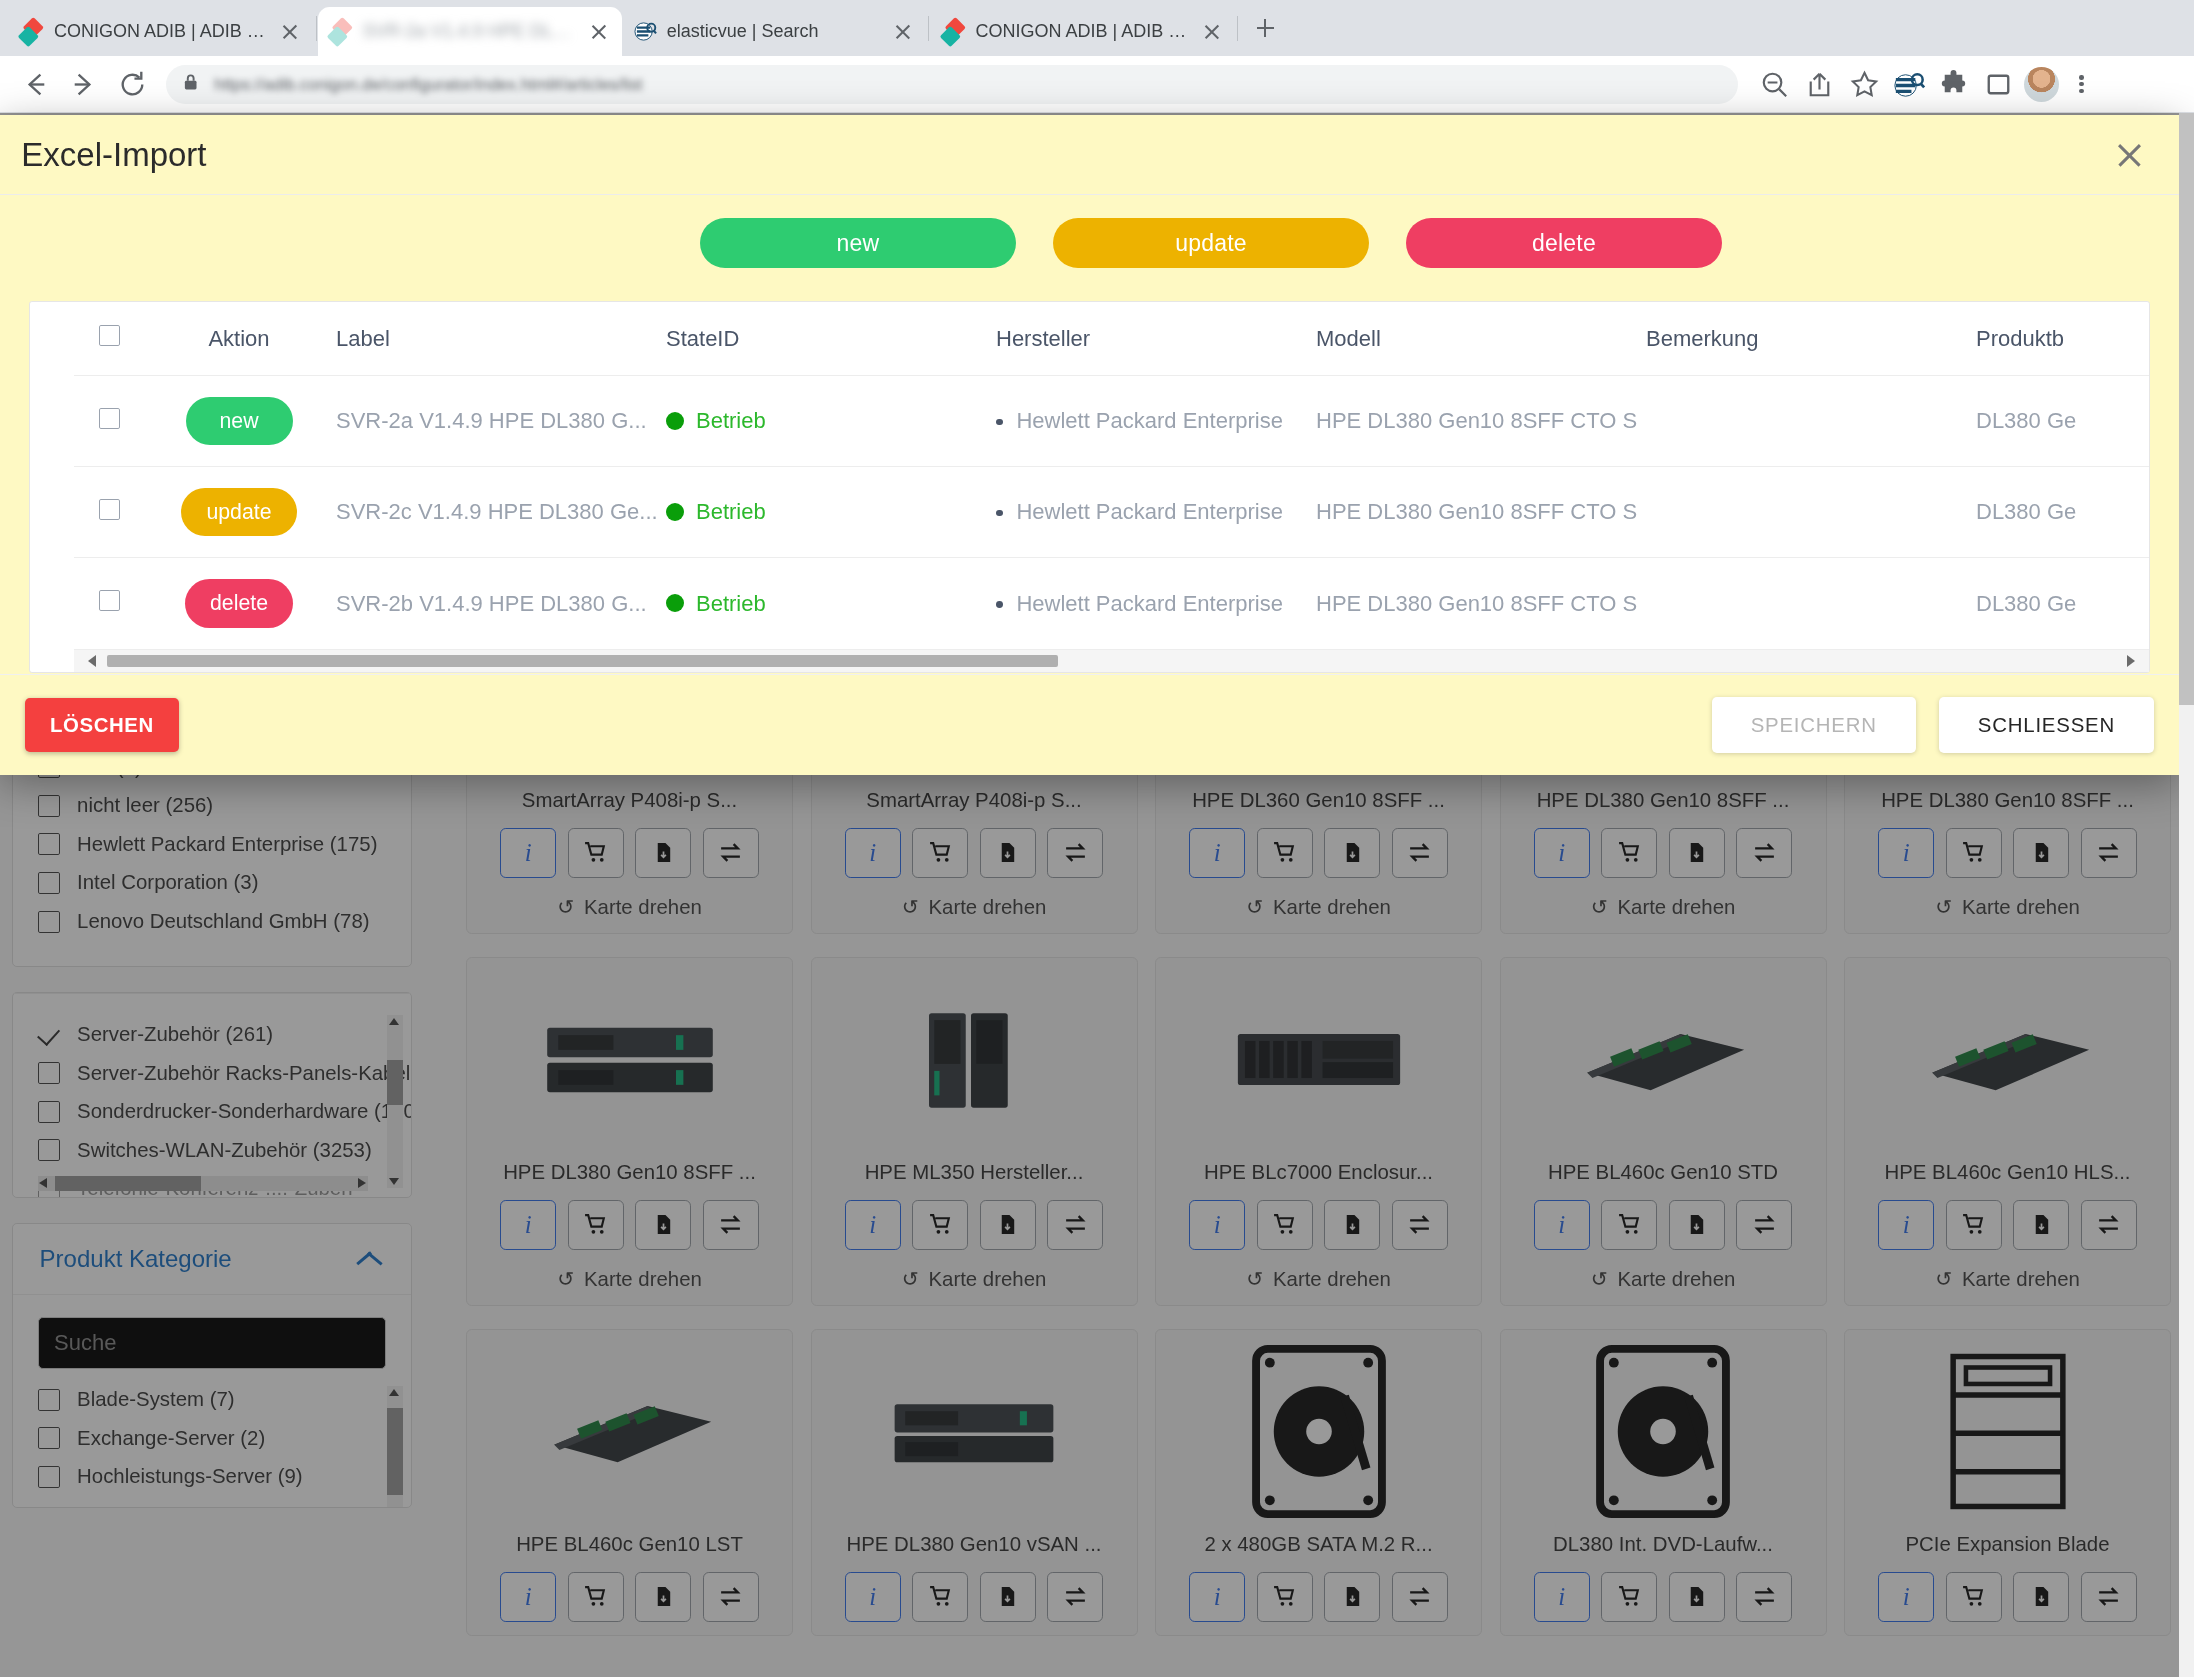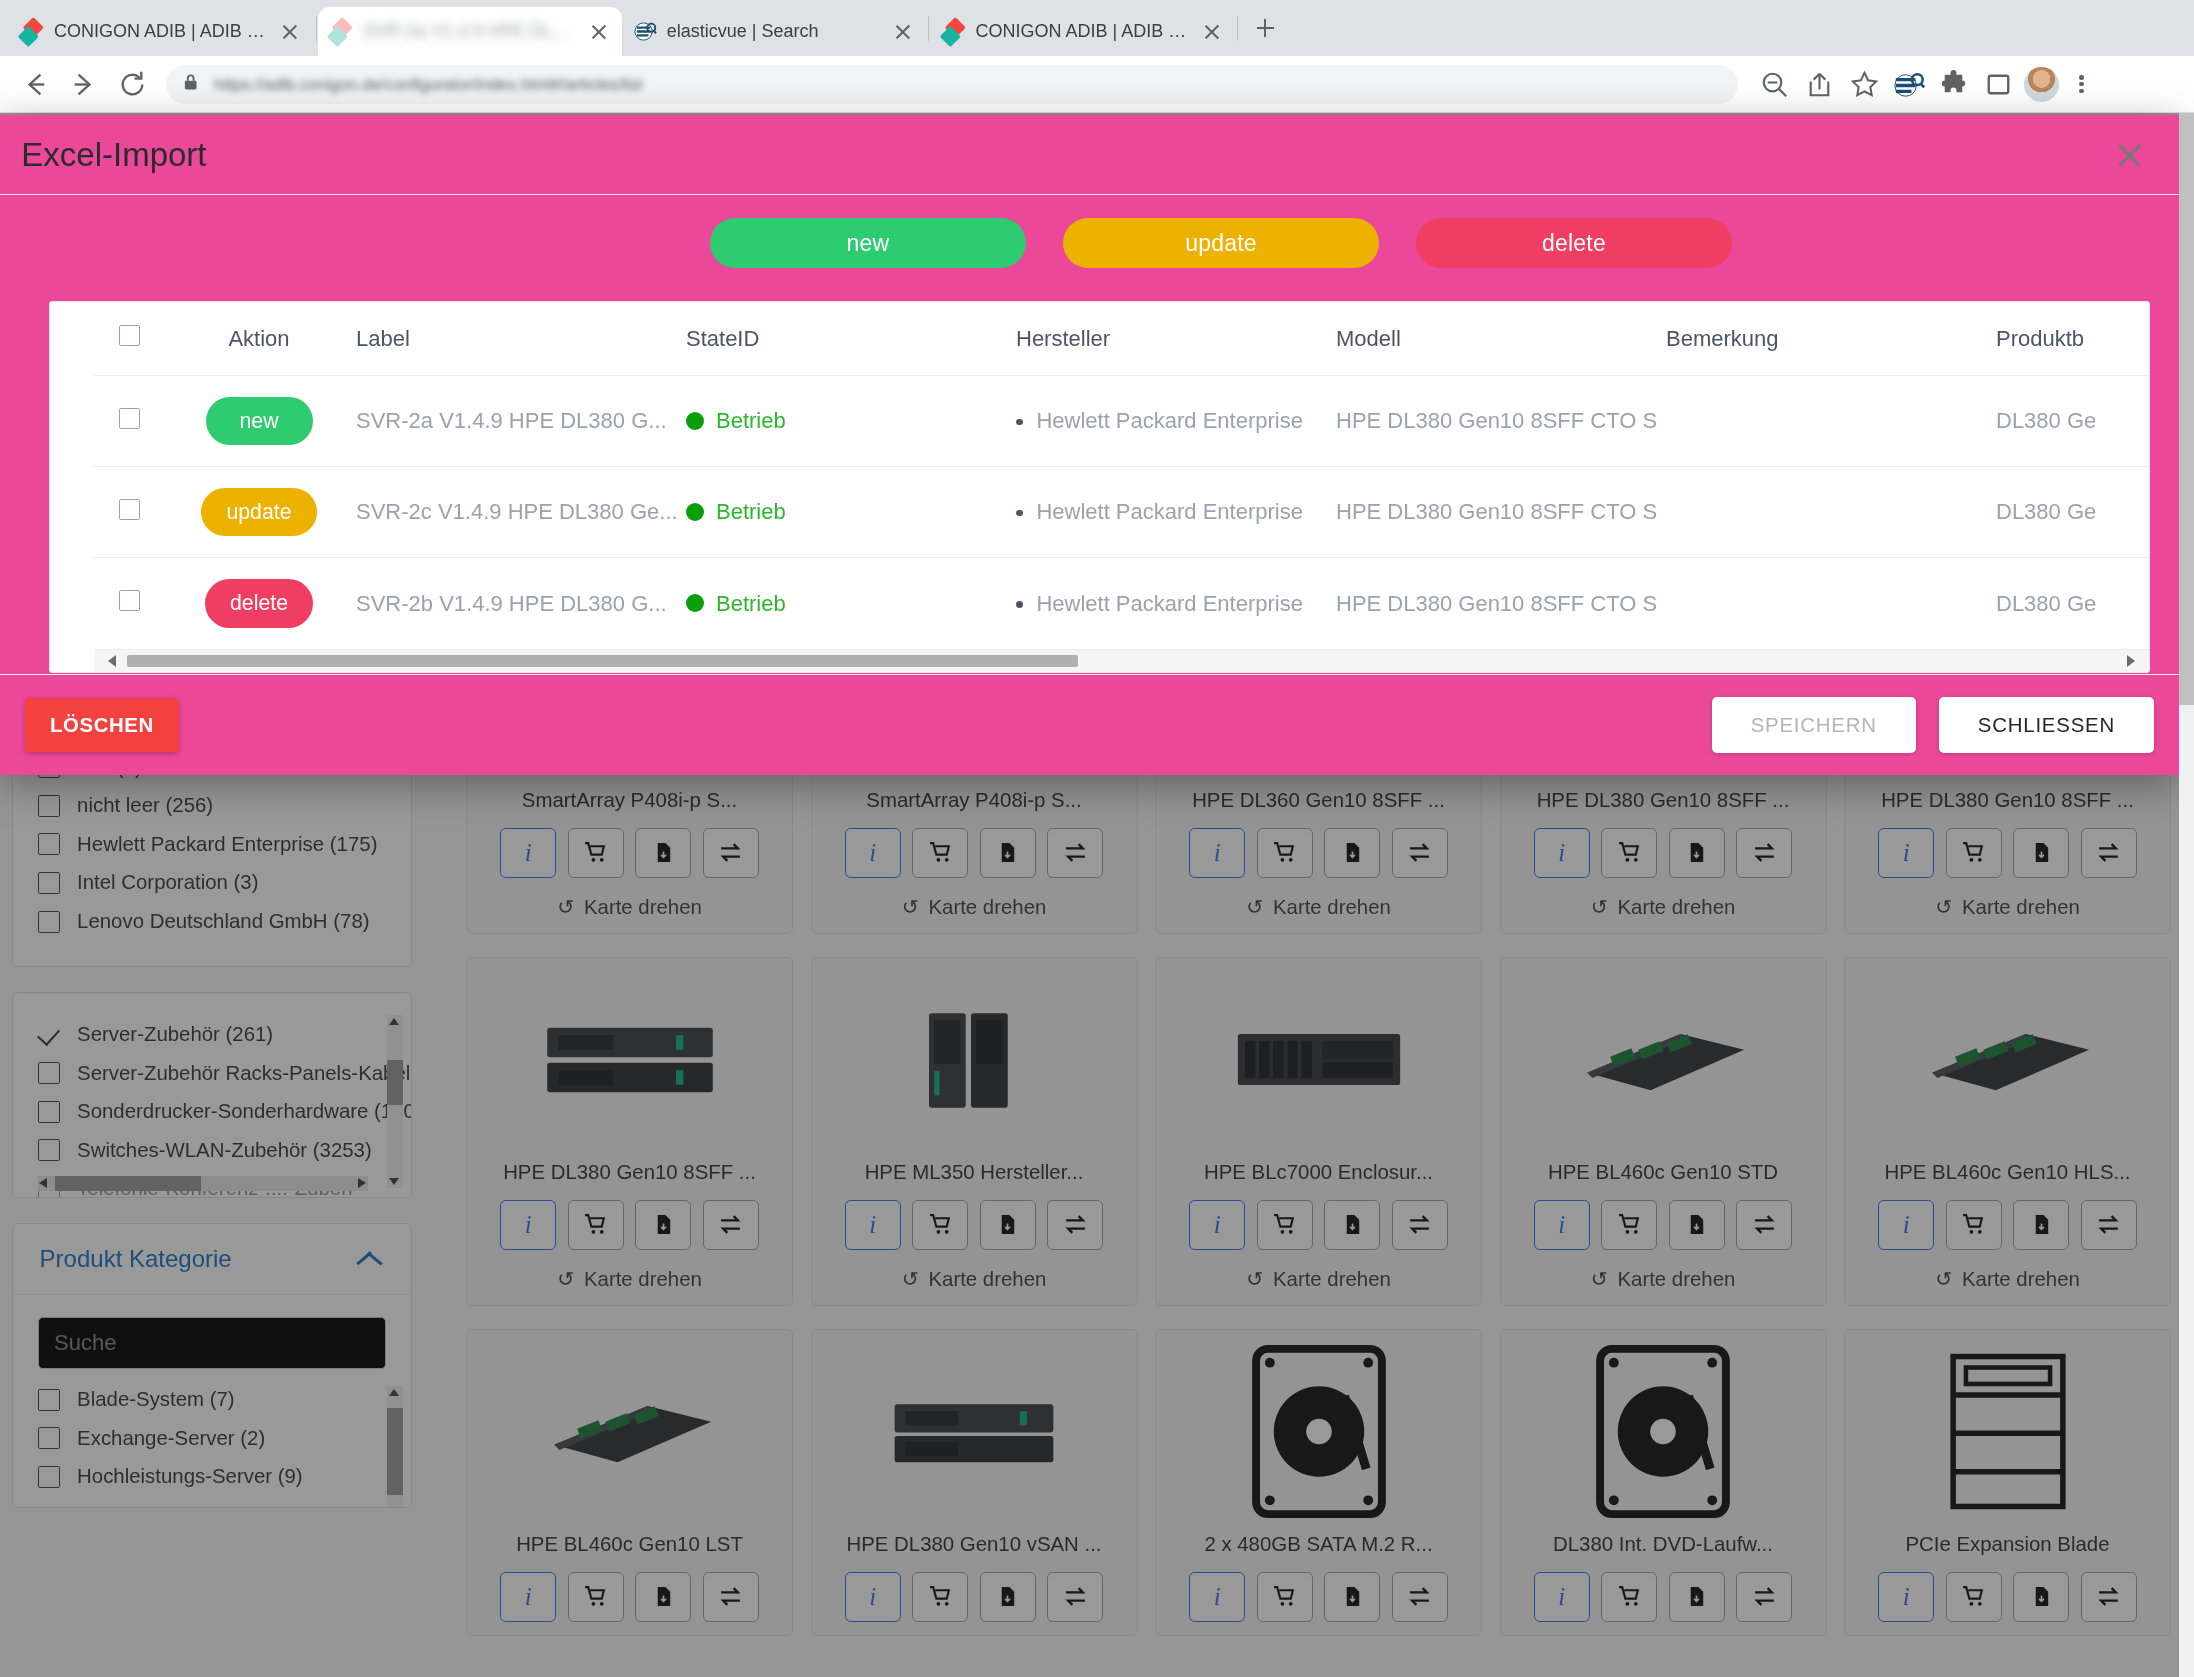--- a/index.html
+++ b/index.html
@@ -95,28 +95,28 @@
   .card-title { font-size:20.4px; color:#333; margin:9.7px 0 15.5px; white-space:nowrap; overflow:hidden; text-overflow:ellipsis; }
   .card-btns { display:flex; gap:11.6px; justify-content:center; }
   .cbtn { width:56px;height:50px;border:1px solid #9aa0a6;border-radius:5.8px;background:#fff;
           display:flex;align-items:center;justify-content:center;font-size:25px;color:#111; }
   .cbtn.info { border-color:#2f6fed; color:#2f6fed; font-style:italic; font-family:"Liberation Serif", serif; }
   .card-rotate { margin-top:17.5px; font-size:20.4px; color:#444; display:flex; align-items:center; justify-content:center; gap:9.7px; }
 
   
   #modal {
     position:absolute; z-index:20; left:0px; top:115px; width:2179px; height:660px;
-    background:#ec4899; box-shadow:0 9.7px 39px rgba(0,0,0,.35); display:flex; flex-direction:column;
+    background:#fef9c3; box-shadow:0 9.7px 39px rgba(0,0,0,.35); display:flex; flex-direction:column;
   }
   .m-head { height:80px; display:flex; align-items:center; padding:0 21.3px; border-bottom:1px solid #ececec; }
   .m-title { font-size:33px; color:#2b2b2b; font-weight:400; }
   .m-close { margin-left:auto; width:56px;height:56px;position:relative; }
   .m-close::before,.m-close::after{content:"";position:absolute;left:13.6px;top:27px;width:29px;height:2.5px;background:#777;}
   .m-close::before{transform:rotate(45deg);} .m-close::after{transform:rotate(-45deg);}
-  .m-body { flex:1; padding:23px 29px 0; overflow:hidden;margin-left:20px; }
+  .m-body { flex:1; padding:23px 29px 0; overflow:hidden; }
 
   .action-bar { display:flex; justify-content:center; gap:37px; margin-bottom:33px; padding-left:243px; }
   .act-btn { width:316px; height:50px; border:none; border-radius:25px; color:#fff; font-size:23px;
              font-family:"Liberation Sans", sans-serif; letter-spacing:0.2px; }
 
   .table-wrap { border:1px solid #e6e6e6; border-radius:2.9px; background:#fff;padding-left:44px; }
   table { width:100%; border-collapse:collapse; table-layout:fixed; }
   th { text-align:left; font-weight:400; color:#4a5568; font-size:22px; padding:23px 0; }
   td { padding:0; color:#9aa2ae; font-size:22px; height:91px; vertical-align:middle; }
   tr.data-row { border-top:1px solid #ededed; }

